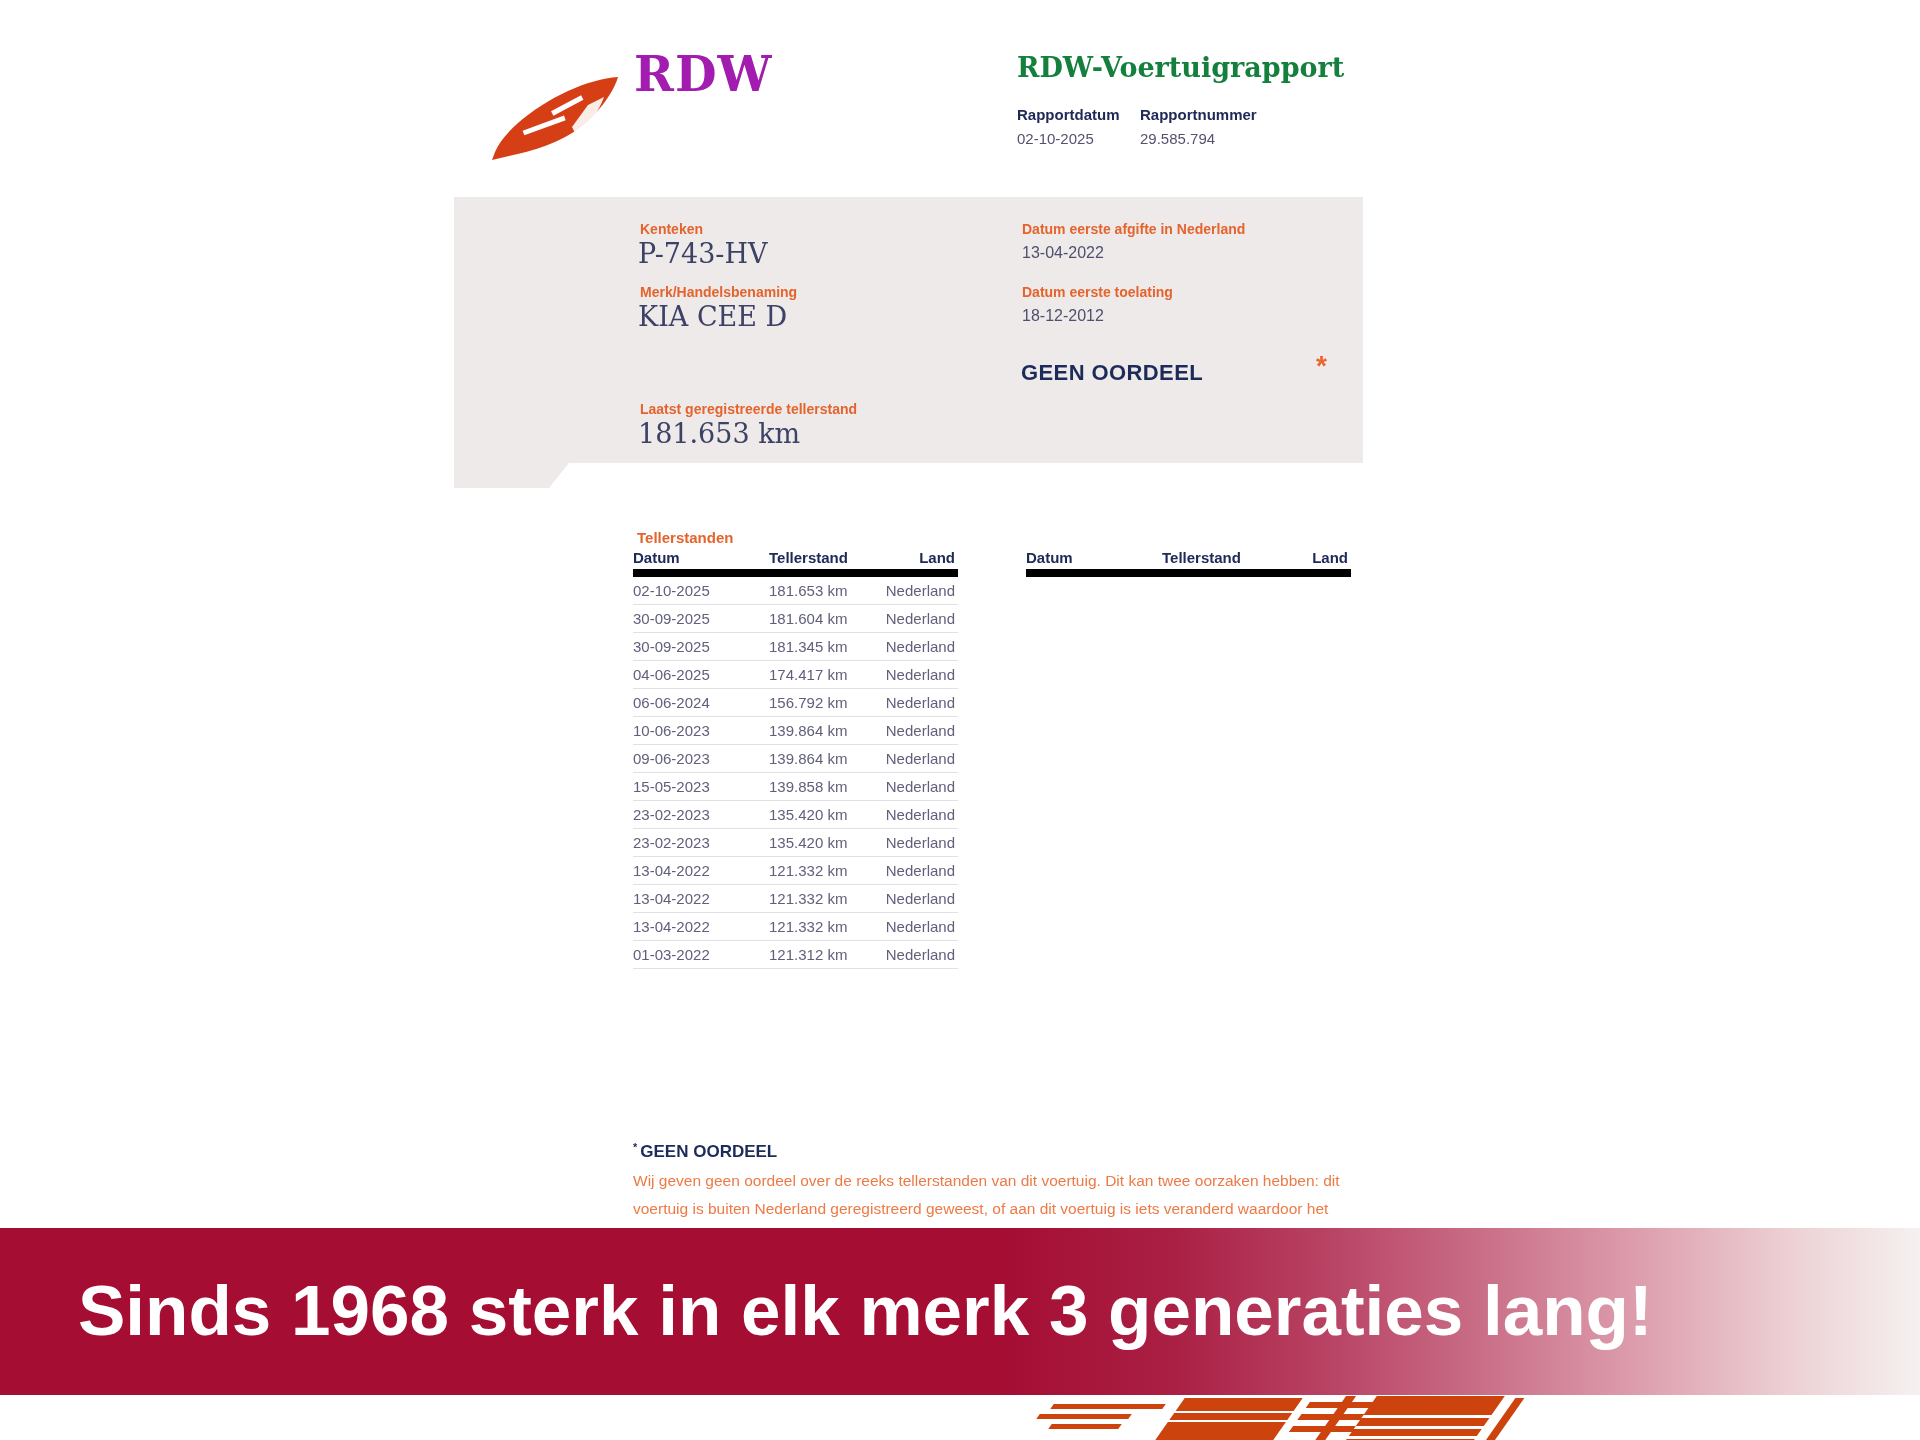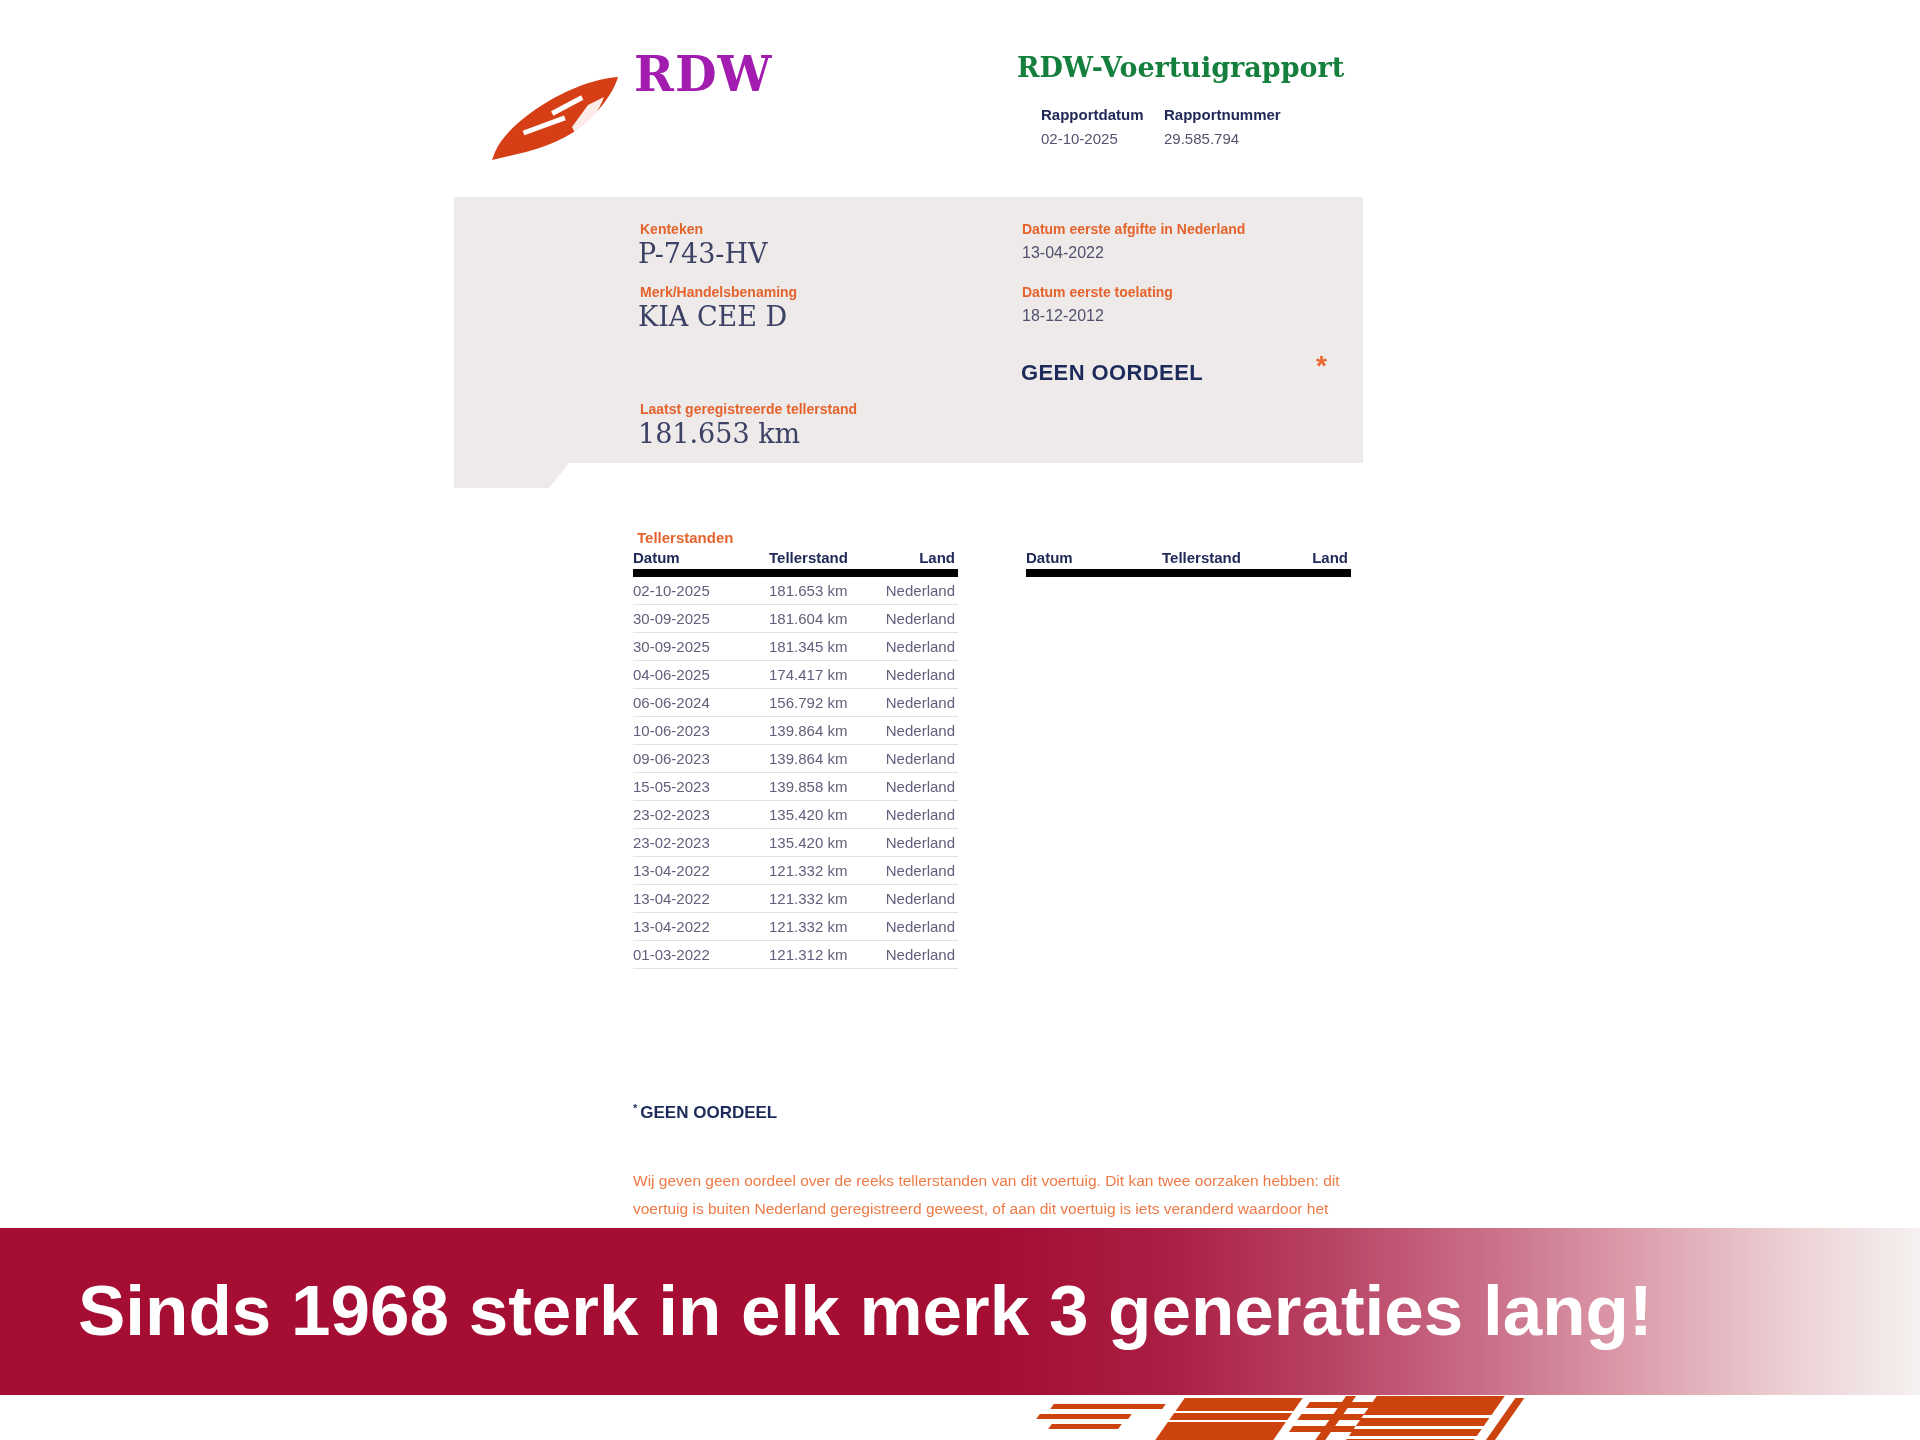--- a/index.html
+++ b/index.html
@@ -5,21 +5,21 @@
   html,body{margin:0;padding:0;background:#fff;}
   #page{position:relative;width:1920px;height:1440px;background:#ffffff;overflow:hidden;
         font-family:"Liberation Sans",sans-serif;}
 
   
   .rdw-logo{position:absolute;left:492px;top:75px;width:128px;height:86px;}
   .rdw-wordmark{position:absolute;left:634px;top:46px;font-family:"DejaVu Serif",serif;
         font-weight:700;font-size:48px;color:#a21caf;letter-spacing:1px;}
   .doc-title{position:absolute;left:1017px;top:52px;font-family:"DejaVu Serif",serif;
         font-weight:700;font-size:27px;color:#15803d;}
-  .meta{position:absolute;top:106px;font-size:15px;margin-left:24px;}
+  .meta{position:absolute;top:106px;font-size:15px;}
   .meta .lbl{font-weight:bold;color:#202a58;}
   .meta .val{margin-top:7px;color:#53536f;}
   .meta1{left:1017px;} .meta2{left:1140px;}
 
   
   .card{position:absolute;left:454px;top:197px;width:909px;height:266px;background:#edeae9;}
   .card-tab{position:absolute;left:454px;top:463px;width:120px;height:25px;}
   .olabel{font-size:14px;font-weight:bold;color:#e5632c;position:absolute;}
   .serifval{position:absolute;font-family:"DejaVu Serif",serif;font-size:27px;color:#3c4166;}
   .smallval{position:absolute;font-size:16px;color:#50506e;}
@@ -31,21 +31,21 @@
   .section-title{position:absolute;left:637px;top:529px;font-size:15px;font-weight:bold;color:#e5632c;}
   .otable{position:absolute;top:548px;width:325px;}
   .t1{left:633px;} .t2{left:1026px;}
   .thead{display:flex;align-items:flex-end;height:18px;padding-bottom:3px;
         border-bottom:8px solid #000000;font-size:15px;font-weight:bold;color:#202a58;}
   .trow{display:flex;align-items:center;height:27px;border-bottom:1px solid #e3e0e5;
         font-size:15px;color:#60607c;}
   .c0{width:136px;} .c1{width:112px;} .c2{flex:1;text-align:right;padding-right:3px;}
 
   
-  .foot-title{position:absolute;left:633px;top:1102px;font-size:17px;font-weight:bold;color:#1d2b5b;}
+  .foot-title{position:absolute;left:633px;top:1141px;font-size:17px;font-weight:bold;color:#1d2b5b;}
   .foot-title .star{font-size:11px;vertical-align:6px;margin-right:3px;}
   .foot-text{position:absolute;left:633px;top:1167px;width:712px;font-size:15.5px;
         line-height:27.5px;color:#ed7a46;}
 
   
   .banner{position:absolute;left:0;top:1228px;width:1920px;height:167px;
         background:linear-gradient(90deg,#a50d33 0%,#a50d33 52%,#aa1f44 61%,
           #b84263 69%,#c96d86 77%,#dc9cab 85%,#eccfd3 93%,#f5f1f0 100%);}
   .banner-text{position:absolute;left:78px;top:50%;transform:translateY(-52%);
         font-size:71px;font-weight:bold;color:#ffffff;white-space:nowrap;letter-spacing:0;}

